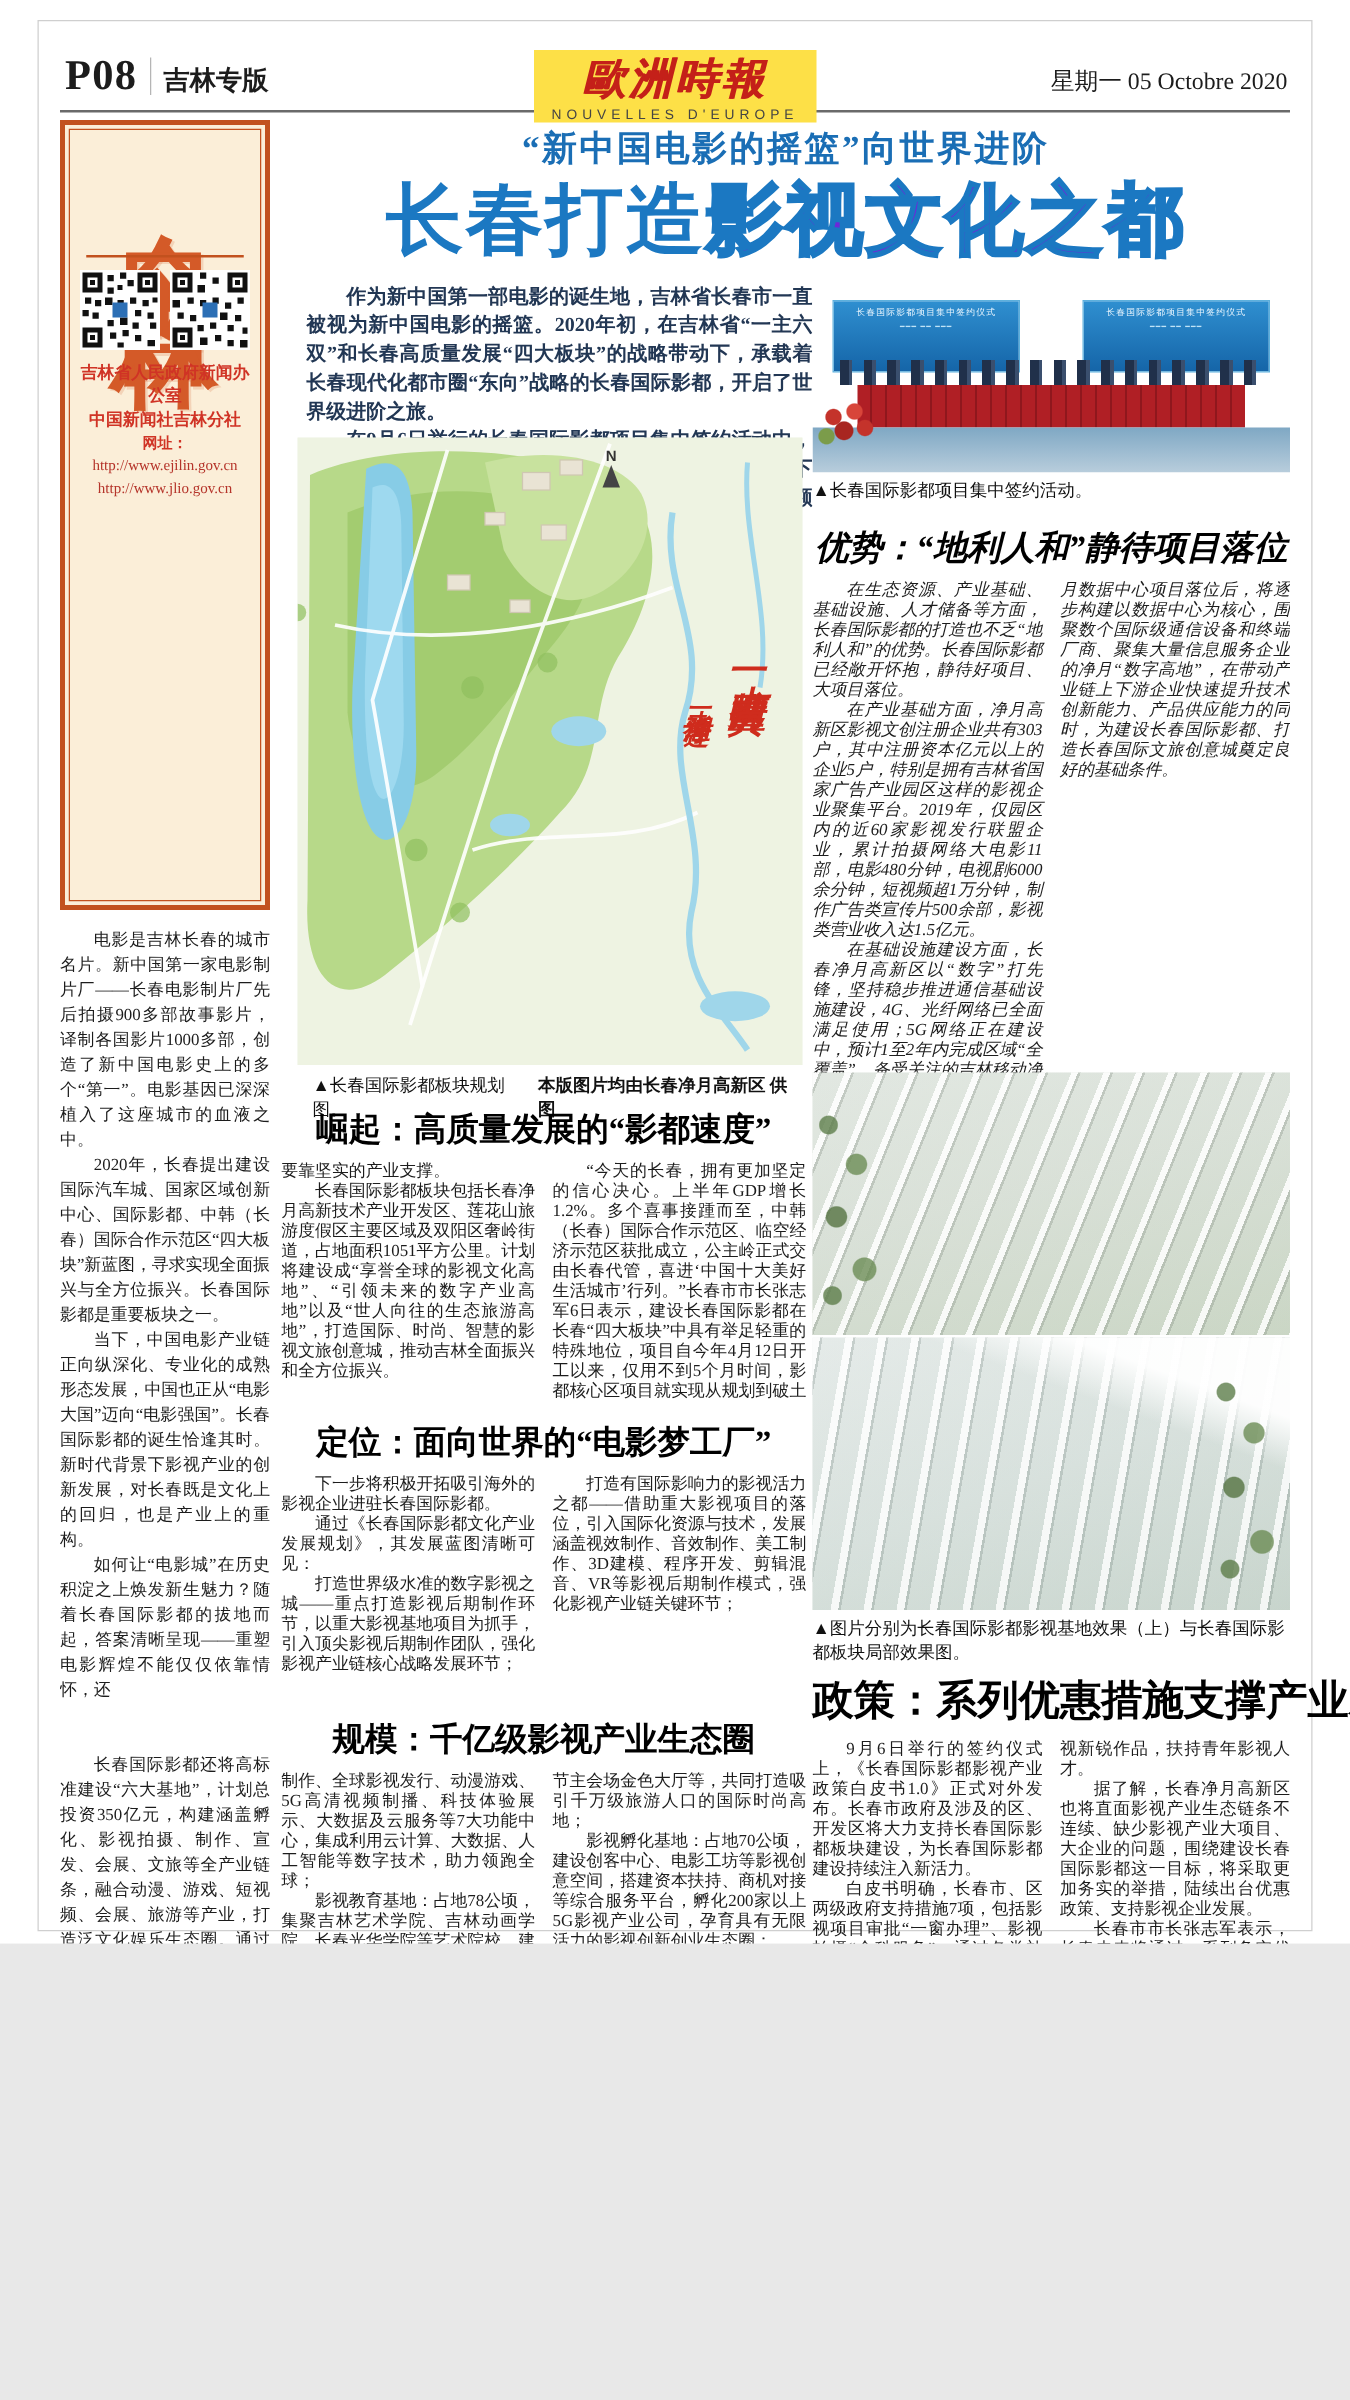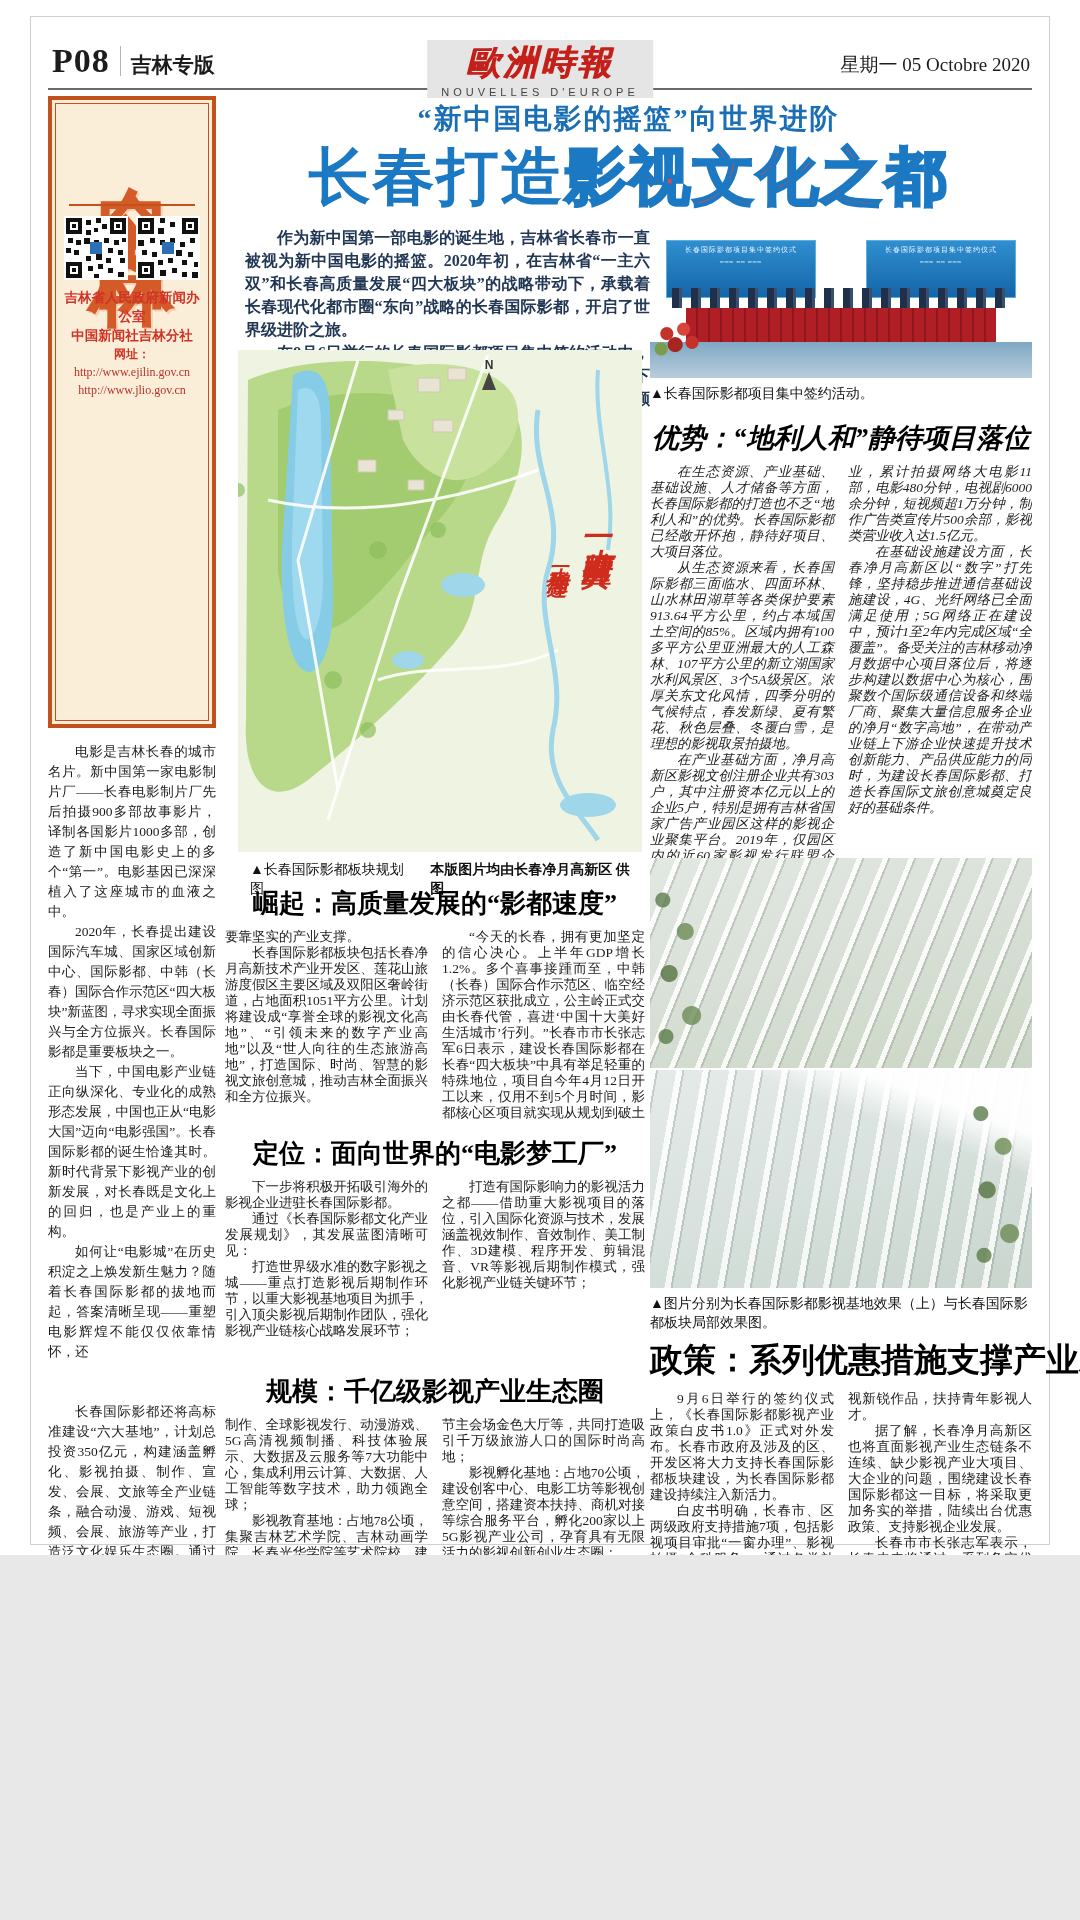--- a/index.html
+++ b/index.html
@@ -9,21 +9,21 @@
   .page-frame { position:absolute; left:30px; top:16px; right:30px; bottom:10px;
                 border:1px solid #cfcfcf; pointer-events:none; }
 
   
   .header { position:absolute; left:48px; top:30px; width:984px; height:60px;
             border-bottom:2px solid #6a6a6a; }
   .header-left { position:absolute; left:4px; bottom:8px; display:flex; align-items:baseline; gap:10px; }
   .page-no { font-size:34px; font-weight:bold; letter-spacing:1px; }
   .header-div { width:1px; height:30px; background:#b5b5b5; align-self:center; }
   .edition { font-size:21px; font-weight:bold; font-family:"Liberation Sans","DejaVu Sans",sans-serif; }
-  .logo-wrap { position:absolute; left:50%; transform:translateX(-50%); bottom:-10px; text-align:center; background:#e5e5e5; padding:0 14px; }
+  .logo-wrap { position:absolute; left:50%; transform:translateX(-50%); bottom:-10px; text-align:center; background:#fde047; padding:0 14px; }
   .logo-cn { font-size:34px; font-weight:bold; color:#c42019; letter-spacing:3px;
              font-style:italic; text-shadow:1px 0 0 #c42019; }
   .logo-sub { font-size:11px; letter-spacing:4px; color:#444; font-family:"Liberation Sans","DejaVu Sans",sans-serif; }
   .header-date { position:absolute; right:2px; bottom:10px; font-size:19px; }
 
   
   .side-box { position:absolute; left:48px; top:96px; width:168px; height:632px;
               border:4px solid #c2511e; background:#fbeed8; padding:3px; }
   .side-box-inner { border:1px solid #c2511e; height:100%; padding:8px 4px 6px;
                     display:flex; flex-direction:column; align-items:center; }
@@ -44,21 +44,21 @@
   #side-col-1 { top:742px; height:648px; }
   #side-col-2 { top:1402px; height:292px; }
   [data-first-noindent] p:first-child { text-indent:0; }
 
   
   .headline { position:absolute; left:225px; top:100px; width:807px; text-align:center; }
   .kicker { font-size:28px; font-weight:bold; color:#1a6eb5; letter-spacing:2px; }
   .big-title { margin-top:8px; font-family:"Liberation Sans","DejaVu Sans",sans-serif;
                font-weight:900; font-size:62px; line-height:1; letter-spacing:2px; white-space:nowrap; }
   .title-solid { color:#1b78c2; }
-  .title-outline { color:#ef4444; -webkit-text-stroke:2.5px #1b78c2; }
+  .title-outline { color:#6d28d9; -webkit-text-stroke:2.5px #1b78c2; }
 
   
   .intro { position:absolute; left:245px; top:226px; width:405px; font-size:16px; line-height:23px;
            font-weight:bold; color:#223754; text-align:justify; overflow:hidden; height:182px; }
 
   
   .sec-head { font-size:26px; font-weight:bold; text-align:center; white-space:nowrap;
               letter-spacing:0; color:#000; }
   .cols { column-gap:14px; column-fill:auto; text-align:justify; font-size:13.5px;
           line-height:16px; overflow:hidden; margin-top:8px; column-count:2; }
@@ -302,21 +302,20 @@
     <div class="red-table"></div>
     <div class="stage-floor"></div>
     <div class="flowers"></div>
   </div>
   <div class="caption cap-signing">▲长春国际影都项目集中签约活动。</div>
 
   <div class="sec-youshi">
     <div class="sec-head" style="font-size:27px;">优势：“地利人和”静待项目落位</div>
     <div class="cols">
         <p>在生态资源、产业基础、基础设施、人才储备等方面，长春国际影都的打造也不乏“地利人和”的优势。长春国际影都已经敞开怀抱，静待好项目、大项目落位。</p>
-        <p>从生态资源来看，长春国际影都三面临水、四面环林、山水林田湖草等各类保护要素913.64平方公里，约占本域国土空间的85%。区域内拥有100多平方公里亚洲最大的人工森林、107平方公里的新立湖国家水利风景区、3个5A级景区。浓厚关东文化风情，四季分明的气候特点，春发新绿、夏有繁花、秋色层叠、冬覆白雪，是理想的影视取景拍摄地。</p>
         <p>在产业基础方面，净月高新区影视文创注册企业共有303户，其中注册资本亿元以上的企业5户，特别是拥有吉林省国家广告产业园区这样的影视企业聚集平台。2019年，仅园区内的近60家影视发行联盟企业，累计拍摄网络大电影11部，电影480分钟，电视剧6000余分钟，短视频超1万分钟，制作广告类宣传片500余部，影视类营业收入达1.5亿元。</p>
         <p>在基础设施建设方面，长春净月高新区以“数字”打先锋，坚持稳步推进通信基础设施建设，4G、光纤网络已全面满足使用；5G网络正在建设中，预计1至2年内完成区域“全覆盖”。备受关注的吉林移动净月数据中心项目落位后，将逐步构建以数据中心为核心，围聚数个国际级通信设备和终端厂商、聚集大量信息服务企业的净月“数字高地”，在带动产业链上下游企业快速提升技术创新能力、产品供应能力的同时，为建设长春国际影都、打造长春国际文旅创意城奠定良好的基础条件。</p>
       </div>
   </div>
 
   <div class="render" id="render1">
     <div class="render-trees"></div>
   </div>
   <div class="render" id="render2">
     <div class="render-trees" style="left:auto;right:0;"></div>

